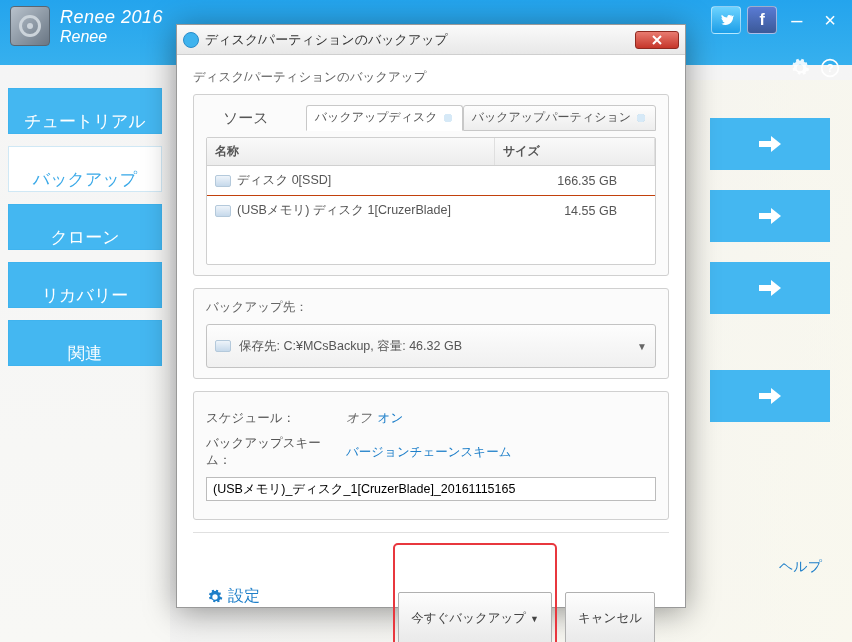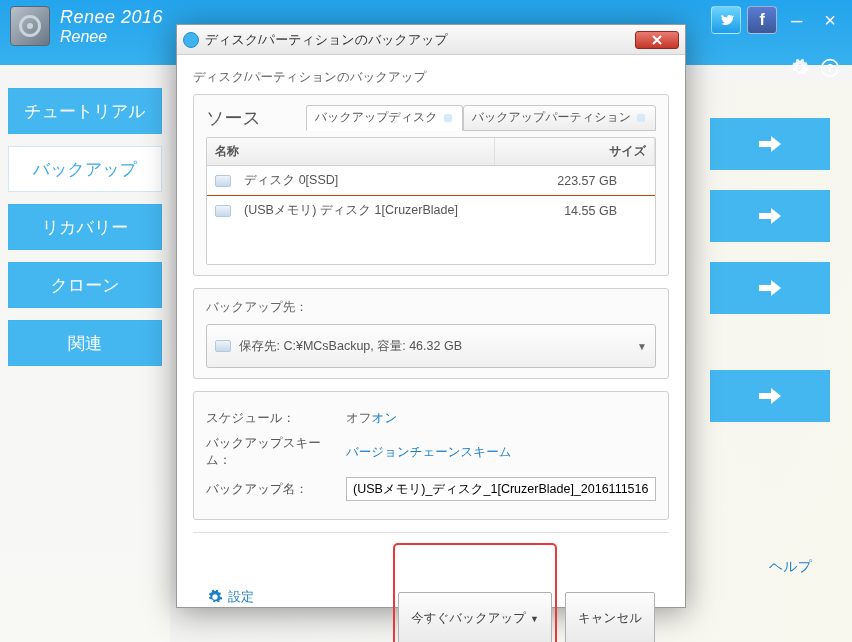--- a/index.html
+++ b/index.html
@@ -18,30 +18,30 @@
 .soc-btn { width:30px; height:28px; border-radius:4px; display:flex; align-items:center; justify-content:center; color:#fff; font-weight:bold; font-size:16px; border:1px solid rgba(255,255,255,0.5);}
 .tw { background: linear-gradient(#6dd3ff,#1c9ee8); }
 .fb { background: linear-gradient(#5a7bd4,#3b5998); font-family: Georgia,serif; }
 .win-ctrl { color:#fff; font-size:20px; padding:0 8px; cursor:pointer; }
 
 .top-icons2 { position:absolute; right:12px; top:58px; display:flex; gap:10px; color:#fff;}
 .gear,.help { width:20px; height:20px; }
 
 .content { position:absolute; top:80px; left:0; right:0; bottom:0; display:flex; }
 .sidebar { width:170px; padding:8px; display:flex; flex-direction:column; gap:12px;}
-.nav-btn { height:46px; background:#44b7f1; color:#fff; display:flex; align-items:center; justify-content:center; font-size:17px; border:1px solid #3fb3ee; cursor:pointer;}
+.nav-btn { height:46px; background:#44b7f1; color:#fff; display:flex; align-items:flex-end; justify-content:center; font-size:17px; border:1px solid #3fb3ee; cursor:pointer;}
 .nav-btn.active { background:#fff; color:#3aa9e8; border:1px solid #d0e8f5;}
 
 .main-area { flex:1; position:relative;}
 .bg-photo { position:absolute; top:0; left:0; right:0; bottom:0; background: linear-gradient(90deg, rgba(230,230,235,0.3), rgba(250,248,232,0.5)); }
 
 .arrow-row { position:absolute; right:22px; width:120px; height:52px; background:#44b7f1; display:flex; align-items:center; justify-content:center; cursor:pointer;}
 .arrow-row.r1{top:38px;} .arrow-row.r2{top:110px;} .arrow-row.r3{top:182px;} .arrow-row.r5{top:290px;}
 
-.help-link { position:absolute; right:40px; top:478px; color:#1e7fc9; font-size:14px; cursor:pointer;}
+.help-link { position:absolute; right:30px; top:478px; color:#1e7fc9; font-size:14px; cursor:pointer;}
 
 
 .dialog { position:absolute; left:176px; top:24px; width:510px; height:584px; background:#fff; border:1px solid #999; box-shadow: 0 4px 30px rgba(0,0,0,0.4); }
 .dlg-titlebar { height:30px; background: linear-gradient(#fafafa,#e8e8e8); border-bottom:1px solid #cfcfcf; display:flex; align-items:center; padding:0 6px; font-size:13px; color:#333;}
 .dlg-titlebar .dlg-icon { width:16px; height:16px; background:#3fb3ee; border-radius:50%; margin-right:6px; border:1px solid #2a8cc9;}
 .dlg-close { margin-left:auto; width:44px; height:18px; background: linear-gradient(#e97b70,#c5362a); border:1px solid #8f2a21; border-radius:3px; display:flex; align-items:center; justify-content:center; color:#fff; font-size:11px; cursor:pointer;}
 
 .dlg-body { padding:14px 16px 10px; font-size:13px; color:#555; height:calc(100% - 30px); display:flex; flex-direction:column;}
 .section-label { font-size:12.5px; color:#666; margin-bottom:8px;}
 
@@ -49,38 +49,38 @@
 
 .tabs { display:flex; margin-left:auto;}
 .src-row{display:flex; align-items:center;}
 .tab { border:1px solid #c8c8c8; background:linear-gradient(#fdfdfd,#ededed); padding:3px 8px 4px; font-size:12px; color:#555; border-radius:3px 3px 0 0; display:flex; align-items:center; gap:4px; cursor:pointer;}
 .tab.active { background:#fff; border-bottom-color:#fff; position:relative; z-index:2;}
 .disk-i { width:12px; height:12px; background:radial-gradient(circle,#d6e9f7 45%, #88c1e6 48%, transparent 52%);}
 
 .table-wrap { border:1px solid #cfcfcf; background:#fff; height:128px; overflow:hidden; border-radius:2px;}
 .thead { display:flex; background:linear-gradient(#fafafa,#ececec); border-bottom:1px solid #d0d0d0; font-size:12px; font-weight:bold; color:#555;}
 .th { padding:5px 8px; border-right:1px solid #dfdfdf;}
-.th.name { flex:1;} .th.size { width:160px; text-align:right;}
+.th.name { flex:1;} .th.size { width:160px; text-align:left;}
 .trow { display:flex; padding:6px 8px; font-size:12.5px; color:#555; align-items:center;}
 .trow + .trow { border-top:1px solid #c2410c;}
-.td.name { flex:1; display:flex; align-items:center; gap:13px;}
+.td.name { flex:1; display:flex; align-items:center; gap:6px;}
 .td.size { width:160px; text-align:right; padding-right:30px;}
 .drive-icon { width:16px; height:12px; background:linear-gradient(#eef4fa,#c6d9eb); border:1px solid #b4c9db; border-radius:2px;}
 
 .dest-select { border:1px solid #c3c3c3; background:linear-gradient(#fdfdfd,#f0f0f0); height:44px; border-radius:3px; display:flex; align-items:center; padding:0 8px; font-size:12.5px; color:#555; cursor:pointer;}
 .dest-select .chev { margin-left:auto; font-size:10px; color:#666;}
 
 .form-row { display:flex; align-items:center; font-size:12.5px; color:#555; margin:8px 0;}
 .form-label { width:140px;}
 .link { color:#1e7fc9; cursor:pointer;}
-.off-text { color:#666;}
+.off-text { margin-right:6px; color:#666;font-style:italic;}
 .text-input { flex:1; border:1px solid #bcbcbc; padding:4px 6px; font-size:12.5px; background:#fff;}
 
 .dlg-footer { border-top:1px solid #e0e0e0; padding:10px 14px 8px; display:flex; align-items:center;}
-.settings-link { display:flex; align-items:center; gap:5px; color:#1e7fc9; font-size:13px; cursor:pointer;}
+.settings-link { display:flex; align-items:center; gap:5px; color:#1e7fc9; font-size:16px; cursor:pointer;}
 .gear-sm{width:16px;height:16px;}
 .btn { border:1px solid #b0b0b0; background:linear-gradient(#fdfdfd,#e9e9e9); padding:17px 12px; font-size:12.5px; border-radius:2px; cursor:pointer; color:#444;margin-top:44px;}
 .btn.primary { display:flex; align-items:center; gap:4px;}
 .highlight-box { border:2px solid #e8373e; border-radius:5px; padding:3px; margin-left:auto; margin-right:8px;}
 
 svg { display:block;}
 </style>
 </head>
 <body>
 
@@ -120,24 +120,24 @@
 
   <div class="content">
     <div class="sidebar">
       <div class="nav-btn">
           <span>チュートリアル</span>
         </div>
       <div class="nav-btn active">
           <span>バックアップ</span>
         </div>
       <div class="nav-btn">
+          <span>クローン</span>
+        </div>
+      <div class="nav-btn">
           <span>リカバリー</span>
-        </div>
-      <div class="nav-btn">
-          <span>クローン</span>
         </div>
       <div class="nav-btn">
           <span>関連</span>
         </div>
     </div>
 
     <div class="main-area">
       <div class="bg-photo"></div>
       <div class="arrow-row r1">
           <svg width="22" height="16" viewBox="0 0 22 16">
@@ -172,21 +172,21 @@
             <path stroke="#fff" stroke-width="2" d="M2 1l8 8M10 1L2 9"></path>
           </svg>
       </div>
     </div>
 
     <div class="dlg-body">
       <div class="section-label">ディスク/パーティションのバックアップ</div>
 
       <div class="panel">
         <div class="src-row">
-          <span style="font-size:18px;">ソース</span>
+          <span style="font-size:15px;margin-left:17px;">ソース</span>
           <div class="tabs">
             <div class="tab active">
                 <span>バックアップディスク</span>
                 <span class="disk-i"></span>
               </div>
             <div class="tab">
                 <span>バックアップパーティション</span>
                 <span class="disk-i"></span>
               </div>
           </div>
@@ -195,21 +195,21 @@
         <div class="table-wrap">
           <div class="thead">
             <div class="th name">名称</div>
             <div class="th size">サイズ</div>
           </div>
           <div class="trow">
             <div class="td name">
                 <span class="drive-icon"></span>
                 <span>ディスク 0[SSD]</span>
               </div>
-            <div class="td size">223.57 GB</div>
+            <div class="td size">166.35 GB</div>
           </div>
           <div class="trow">
             <div class="td name">
                 <span class="drive-icon"></span>
                 <span>(USBメモリ) ディスク 1[CruzerBlade]</span>
               </div>
             <div class="td size">14.55 GB</div>
           </div>
         </div>
       </div>
@@ -227,21 +227,20 @@
         <div class="form-row">
           <span class="form-label">スケジュール：</span>
           <span class="off-text">オフ</span>
           <span class="link">オン</span>
         </div>
         <div class="form-row">
           <span class="form-label">バックアップスキーム：</span>
           <span class="link">バージョンチェーンスキーム</span>
         </div>
         <div class="form-row">
-          <span class="form-label">バックアップ名：</span>
           <input class="text-input" value="(USBメモリ)_ディスク_1[CruzerBlade]_20161115165" style="">
         </div>
       </div>
 
       <div class="dlg-footer">
         <span class="settings-link">
           <svg class="gear-sm" viewBox="0 0 24 24">
               <path fill="#1e7fc9" d="M12 8a4 4 0 100 8 4 4 0 000-8zm9 4l2 1-1 3-2-.5-1.5 1.5.5 2-3 1-1-2h-2l-1 2-3-1 .5-2L6 15l-2 .5-1-3 2-1v-2l-2-1 1-3 2 .5L7.5 4 7 2l3-1 1 2h2l1-2 3 1-.5 2 1.5 1.5 2-.5 1 3-2 1v2z"></path>
             </svg>
           <span>設定</span>

